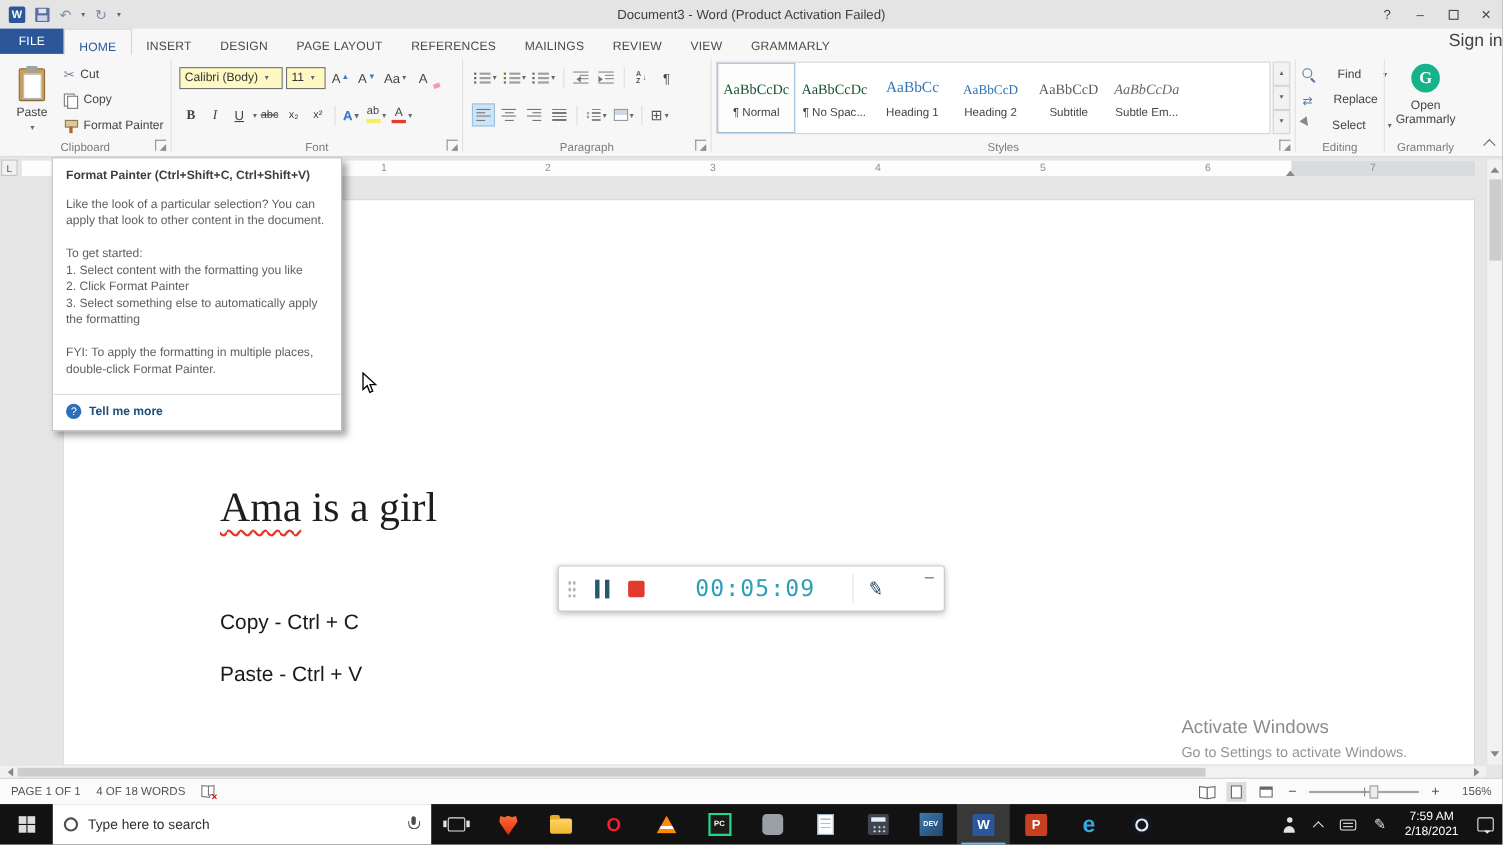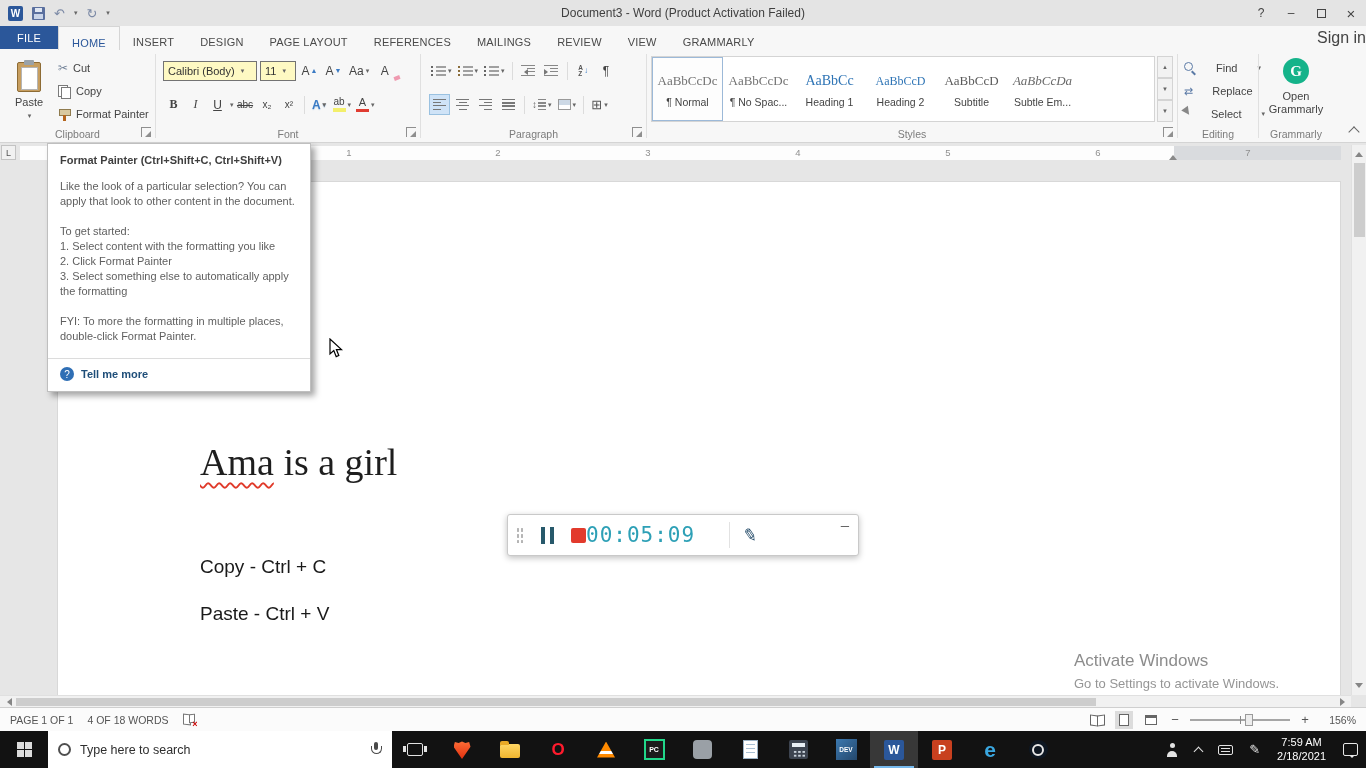--- a/index.html
+++ b/index.html
@@ -87,21 +87,21 @@
   .al4.j{background:repeating-linear-gradient(#777 0 1.4px,transparent 1.4px 3.2px)}
   .lsbars{width:8px;height:11px;background:repeating-linear-gradient(#888 0 1.4px,transparent 1.4px 3.2px)}
   .updn{font-size:10px;color:#666}
   .shic{width:13px;height:11px;border:1px solid #999;background:linear-gradient(180deg,#cdd9e6 0 55%,#fff 55%)}
   .bordic{font-size:13px;color:#555;line-height:1}
 
   
   .gallery{position:absolute;left:4px;top:6px;width:504px;height:66px;background:#fff;border:1px solid #d4d4d4;display:flex}
   .stcell{width:71px;height:100%;padding-top:8px;text-align:center;overflow:hidden;border:1px solid transparent}
   .stcell.sel{border:1px solid #9cb9d8;background:#fdfdfd}
-  .stprev{display:block;font-size:13px;color:#737373;height:30px;line-height:30px;white-space:nowrap;font-family:"Liberation Serif",serif}
+  .stprev{display:block;font-size:13px;color:#14532d;height:30px;line-height:30px;white-space:nowrap;font-family:"Liberation Serif",serif}
   .stname{display:block;font-size:10.5px;color:#444;white-space:nowrap}
   .stcell.h1 .stprev{color:#2e74b5;font-size:14px}
   .stcell.h2 .stprev{color:#2e74b5;font-size:12px}
   .stcell.title .stprev{font-size:23px}
   .stcell.subtitle .stprev{color:#5a5a5a}
   .stcell.subtle .stprev{color:#6a6a6a;font-style:italic}
   .galscroll{position:absolute;left:510px;top:6px;width:16px;height:66px;display:flex;flex-direction:column}
   .galbtn{flex:1;border:1px solid #d4d4d4;background:#f2f2f2;font-size:6px;color:#666;display:flex;align-items:center;justify-content:center}
 
   
@@ -146,21 +146,21 @@
   .tt-fyi{margin-top:15px;margin-bottom:8px}
   .tt-footer{border-top:1px solid #dcdcdc;padding:8px 12px 10px;display:flex;align-items:center;gap:7px}
   .q-ic{width:14px;height:14px;border-radius:50%;background:#2f6fb5;color:#fff;font-size:10px;display:flex;align-items:center;justify-content:center;flex:0 0 auto}
   .tt-link{color:#1f4e79;font-weight:bold}
 
   
   .recorder{position:absolute;left:507px;top:514px;width:352px;height:42px;background:#fff;border:1px solid #c9c9c9;border-radius:3px;box-shadow:0 2px 6px rgba(0,0,0,.25);display:flex;align-items:center;z-index:60}
   .grip{width:8px;height:16px;margin-left:8px;background-image:radial-gradient(#b5b5b5 1.1px,transparent 1.3px);background-size:4px 6px}
   .pauseic{width:13px;height:17px;border-left:4.5px solid #27596b;border-right:4.5px solid #27596b;margin-left:17px}
   .stopic{width:15px;height:15px;background:#e23a2c;border-radius:2px;margin-left:17px}
-  .rectime{font-family:"DejaVu Sans Mono",monospace;font-size:21px;color:#2da0b6;letter-spacing:1px}
+  .rectime{margin-left:46px;font-family:"DejaVu Sans Mono",monospace;font-size:21px;color:#2da0b6;letter-spacing:1px}
   .recdiv{width:1px;height:26px;background:#e2e2e2;margin-left:34px}
   .penic{font-size:17px;color:#234a68;margin-left:13px;transform:rotate(10deg)}
   .recmin{position:absolute;right:9px;top:1px;font-size:15px;color:#666}
 
   
   .vscroll{position:absolute;right:0;top:145px;width:15px;height:550px;background:#f1f1f1;border-left:1px solid #e0e0e0}
   .sarrow{position:absolute;left:0;width:100%;height:15px;display:flex;align-items:center;justify-content:center}
   .tri-up{width:0;height:0;border:4px solid transparent;border-bottom:5px solid #868686}
   .tri-dn{width:0;height:0;border:4px solid transparent;border-top:5px solid #868686}
   .tri-lf{width:0;height:0;border:4px solid transparent;border-right:5px solid #868686}
@@ -536,21 +536,21 @@
   <div class="wm2">Go to Settings to activate Windows.</div>
 
   <div class="tooltip">
     <div class="tt-inner">
       <div class="tt-title">Format Painter (Ctrl+Shift+C, Ctrl+Shift+V)</div>
       <div class="tt-p1">Like the look of a particular selection? You can apply that look to other content in the document.</div>
       <div>To get started:</div>
       <div>1. Select content with the formatting you like</div>
       <div>2. Click Format Painter</div>
       <div>3. Select something else to automatically apply the formatting</div>
-      <div class="tt-fyi">FYI: To more the formatting in multiple places, double-click Format Painter.</div>
+      <div class="tt-fyi">FYI: To apply the formatting in multiple places, double-click Format Painter.</div>
     </div>
     <div class="tt-footer">
       <span class="q-ic">?</span>
       <span class="tt-link">Tell me more</span>
     </div>
   </div>
 
   <div class="recorder">
     <span class="grip"></span>
     <span class="pauseic"></span>

